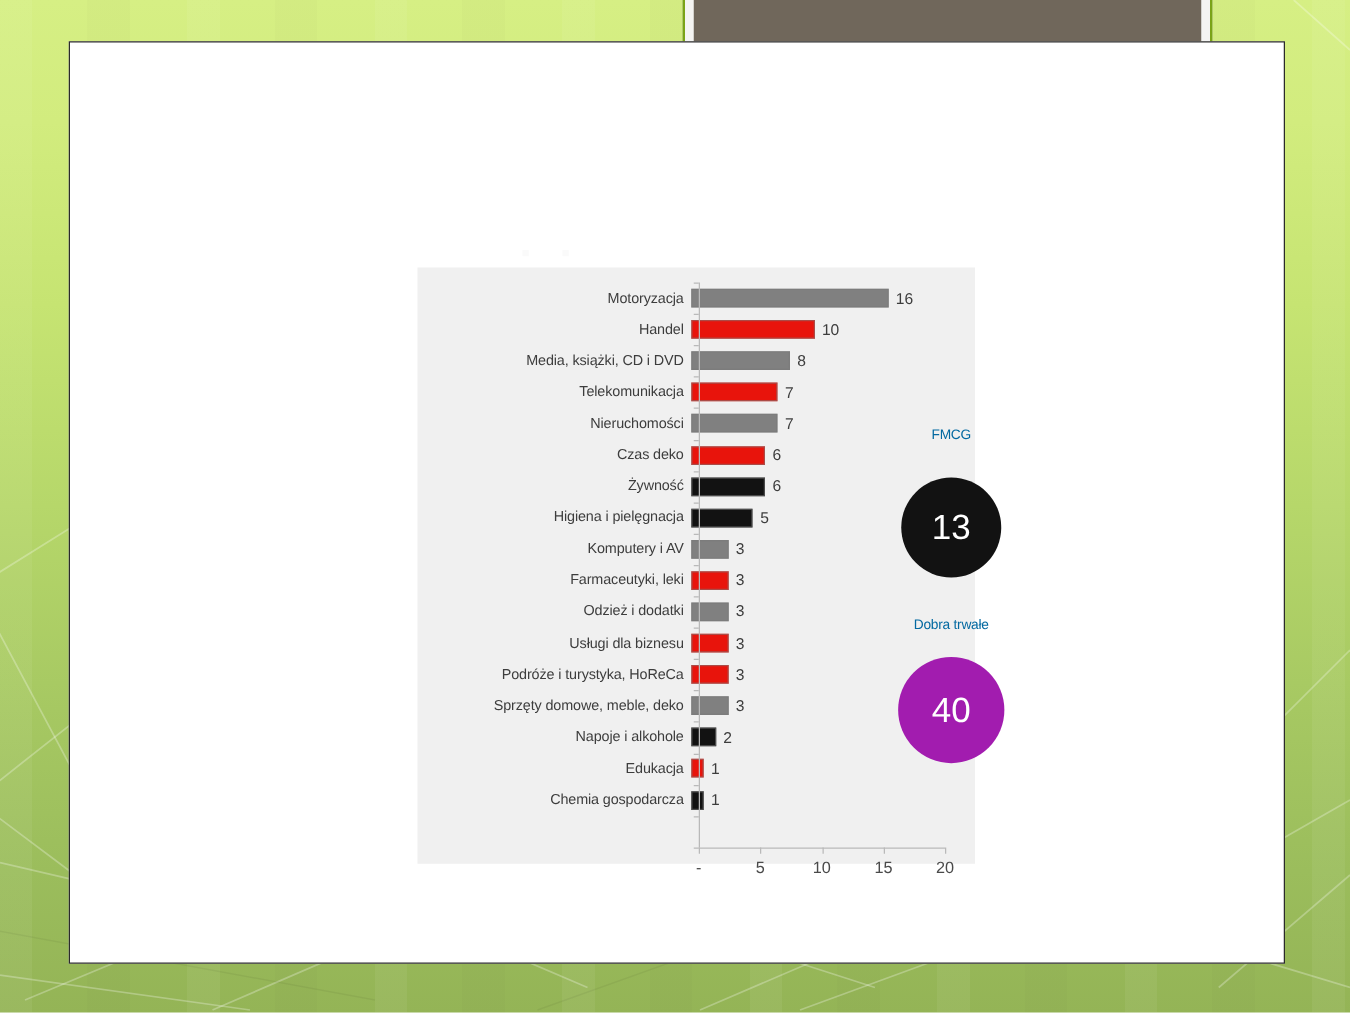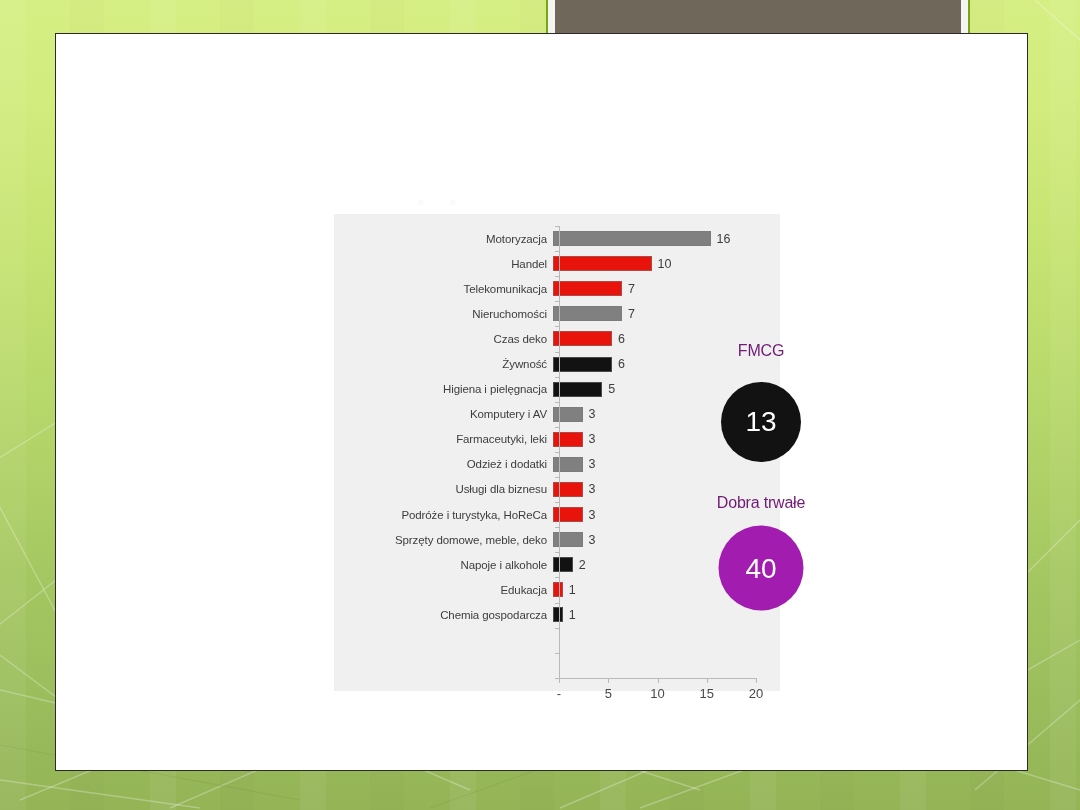--- a/index.html
+++ b/index.html
@@ -164,22 +164,22 @@
     top: 472px;
     font-size: 13px;
     color: #4a4a4a;
     transform: translateX(-50%);
     white-space: nowrap;
   }
 
   
   .annot-caption {
     position: absolute;
-    font-size: 16px;
-    color: #701a75;
+    font-size: 11px;
+    color: #0369a1;
     white-space: nowrap;
     transform: translateX(-50%);
     letter-spacing: -0.2px;
   }
   .annot-bubble {
     position: absolute;
     border-radius: 50%;
     display: flex;
     align-items: center;
     justify-content: center;
@@ -246,20 +246,27 @@
             </div>
           </div>
           <div class="bar-row">
             <div class="row-label">Handel</div>
             <div class="bar-track">
               <div class="bar" style="width: 98.5px; background: rgb(232, 20, 12);"></div>
               <div class="bar-value">10</div>
             </div>
           </div>
           <div class="bar-row">
+            <div class="row-label">Media, książki, CD i DVD</div>
+            <div class="bar-track">
+              <div class="bar" style="width: 78.8px; background: rgb(128, 128, 128);"></div>
+              <div class="bar-value">8</div>
+            </div>
+          </div>
+          <div class="bar-row">
             <div class="row-label">Telekomunikacja</div>
             <div class="bar-track">
               <div class="bar" style="width: 68.95px; background: rgb(232, 20, 12);"></div>
               <div class="bar-value">7</div>
             </div>
           </div>
           <div class="bar-row">
             <div class="row-label">Nieruchomości</div>
             <div class="bar-track">
               <div class="bar" style="width: 68.95px; background: rgb(128, 128, 128);"></div>

